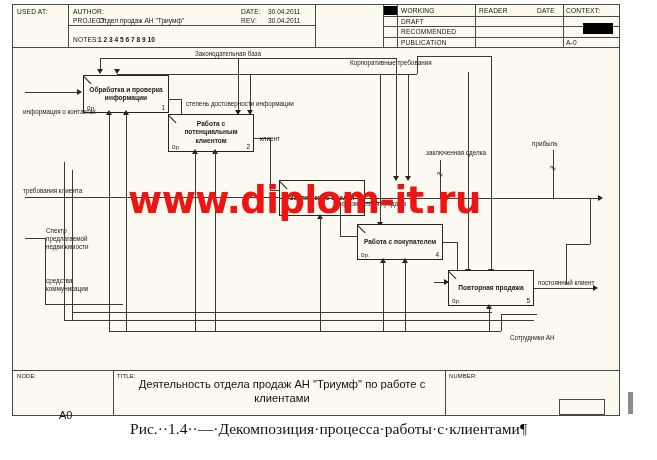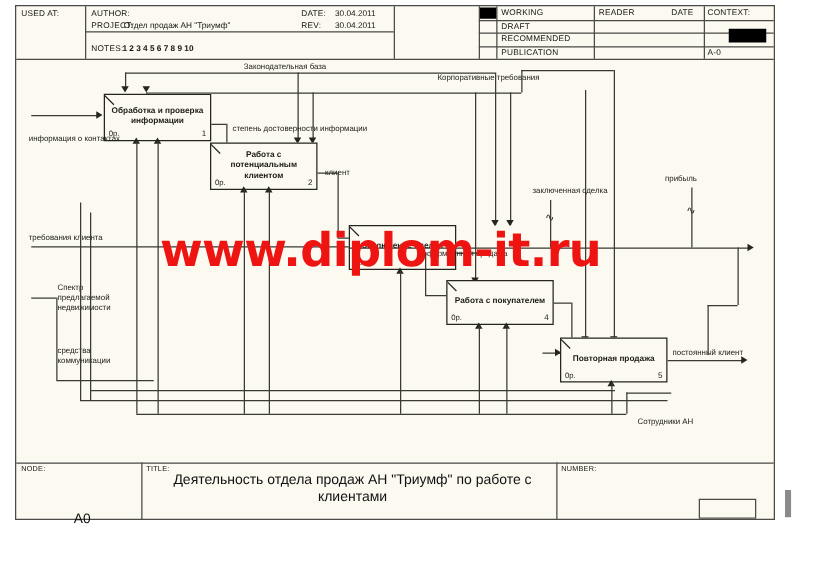--- a/index.html
+++ b/index.html
@@ -290,13 +290,14 @@
     <div class="tb-lbl" style="left:436px;top:368px;">NUMBER:</div>
     <div class="tb-numbox" style="left:546px;top:394px;width:44px;height:14px;"></div>
   </div>
 
   <div class="watermark">www.diplom-it.ru</div>
 
   <svg class="cursor" viewBox="0 0 5 22">
     <rect x="0" y="0" width="5" height="22" fill="#8a8a8a"></rect>
   </svg>
 
+  <div class="caption">Рис.··1.4··—·Декомпозиция·процесса·работы·с·клиентами¶</div>
 </div>
 
 </body></html>

